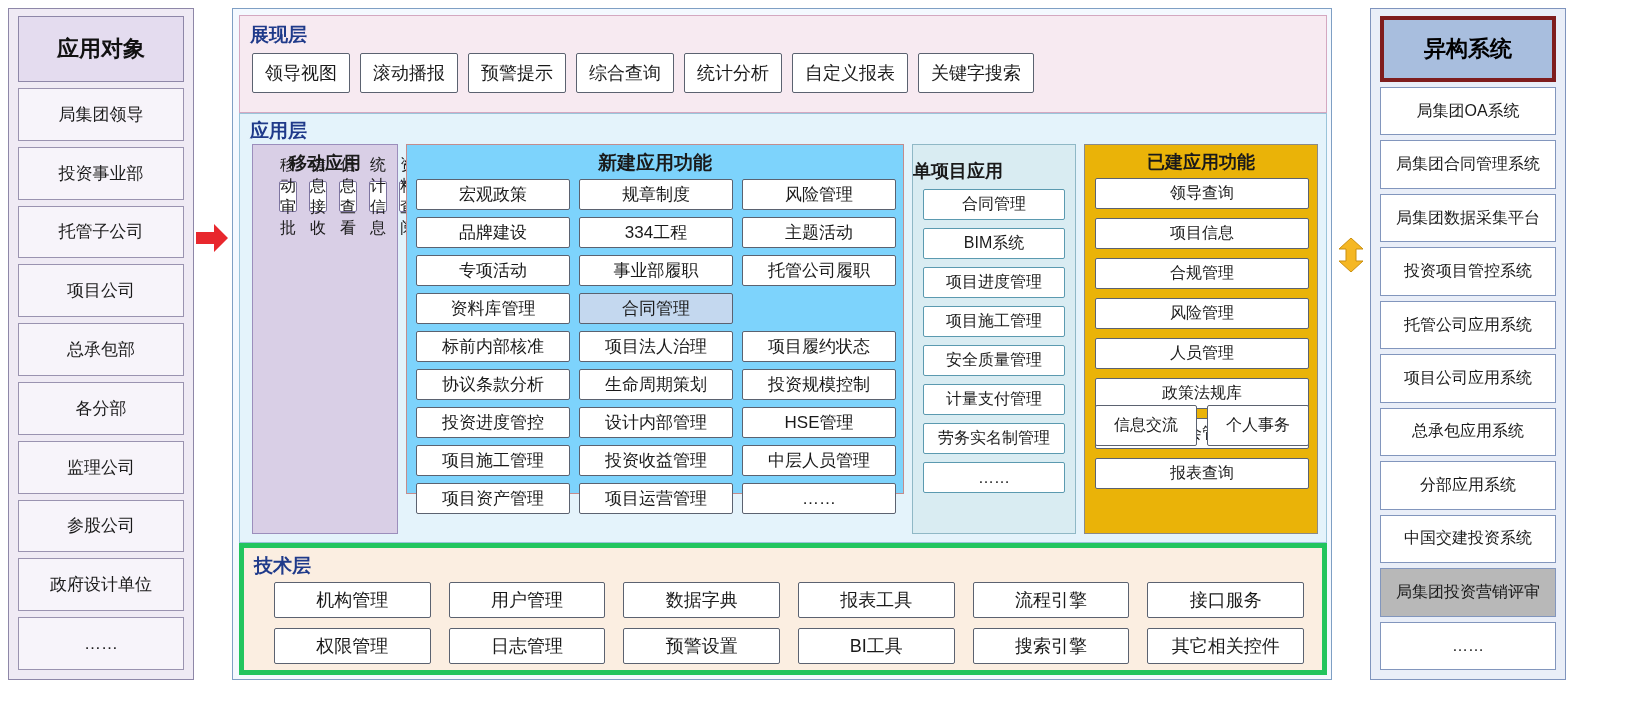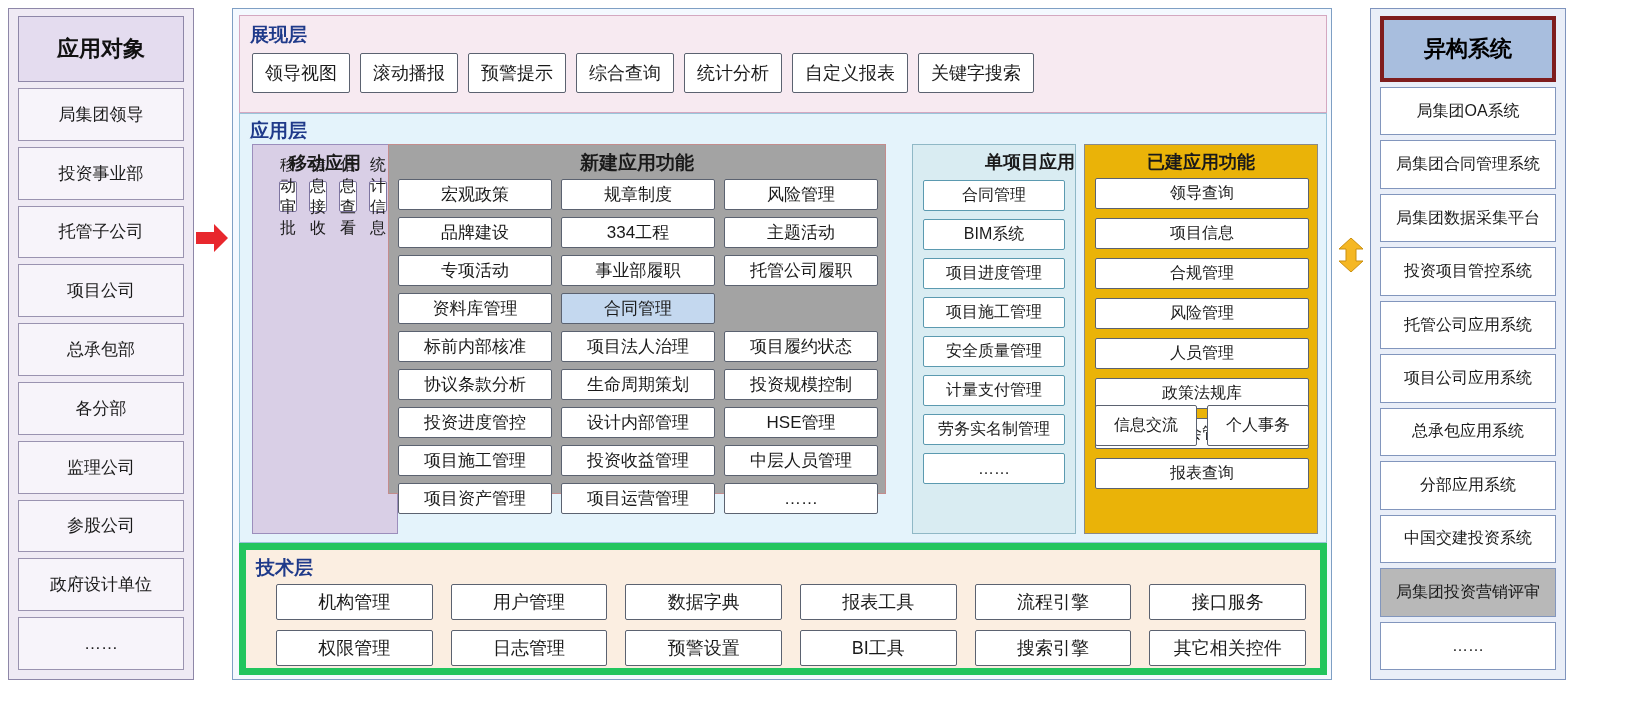--- a/index.html
+++ b/index.html
@@ -89,36 +89,36 @@
   .mobile-box{
     position:absolute;left:12px;top:30px;width:146px;height:390px;
     background:#d9cfe6;border:1px solid #9b8ebc;box-sizing:border-box;
     padding-top:6px;
   }
   .mobile-title{font-size:18px;font-weight:bold;text-align:center;margin-bottom:6px;}
   .mobile-list{display:flex;gap:12px;padding:0 26px;}
   .mobile-list .cell{height:31px;font-size:16px;border-color:#7d74a0;}
 
   .newapp-box{
-    position:absolute;left:148px;top:30px;width:498px;height:350px;
-    background:#a3a3a3;border:1px solid #c38c8c;box-sizing:border-box;
+    position:absolute;left:166px;top:30px;width:498px;height:350px;
+    background:#7dd3fc;border:1px solid #c38c8c;box-sizing:border-box;
   }
   .newapp-title{font-size:19px;font-weight:bold;text-align:center;margin-top:5px;}
   .newapp-grid{
     position:absolute;left:9px;top:34px;width:480px;
     display:grid;grid-template-columns:1fr 1fr 1fr;gap:7px 9px;
   }
   .newapp-grid .cell{height:31px;font-size:17px;}
   .cell.highlight{background:#c4d8ef;}
 
   .single-box{
     position:absolute;left:672px;top:30px;width:164px;height:390px;
     background:#d9ecf2;border:1px solid #8fb8c6;box-sizing:border-box;
   }
-  .single-title{font-size:18px;font-weight:bold;text-align:right;margin-top:5px;}
+  .single-title{font-size:18px;font-weight:bold;text-align:left;margin-top:14px;}
   .single-list{display:flex;flex-direction:column;gap:8px;padding:6px 10px 0 10px;}
   .single-list .cell{height:31px;font-size:16px;border-color:#5b9ab0;}
 
   .built-box{
     position:absolute;left:844px;top:30px;width:234px;height:390px;
     background:#eab308;border:1px solid #8a8a8a;box-sizing:border-box;
   }
   .built-title{font-size:18px;font-weight:bold;text-align:center;margin-top:5px;}
   .built-grid{
     position:absolute;left:10px;top:33px;width:214px;
@@ -127,21 +127,21 @@
   .built-grid .cell{height:31px;font-size:16px;}
   .built-grid2{
     position:absolute;left:10px;top:260px;width:214px;
     display:grid;grid-template-columns:1fr 1fr;gap:9px 10px;
   }
   .built-grid2 .cell{height:41px;font-size:16px;}
 
   
   .layer-tech{
     position:absolute;left:6px;top:534px;width:1088px;height:132px;
-    background:#fbeee1;border:7px solid #22c55e;box-sizing:border-box;
+    background:#fbeee1;border:5px solid #22c55e;box-sizing:border-box;
   }
   .layer-tech .sect-title{position:absolute;left:10px;top:5px;}
   .tech-grid{
     position:absolute;left:30px;top:34px;width:1030px;
     display:grid;grid-template-columns:repeat(6,1fr);gap:10px 18px;
   }
   .tech-grid .cell{height:36px;font-size:18px;}
 
   
   .right-col{

